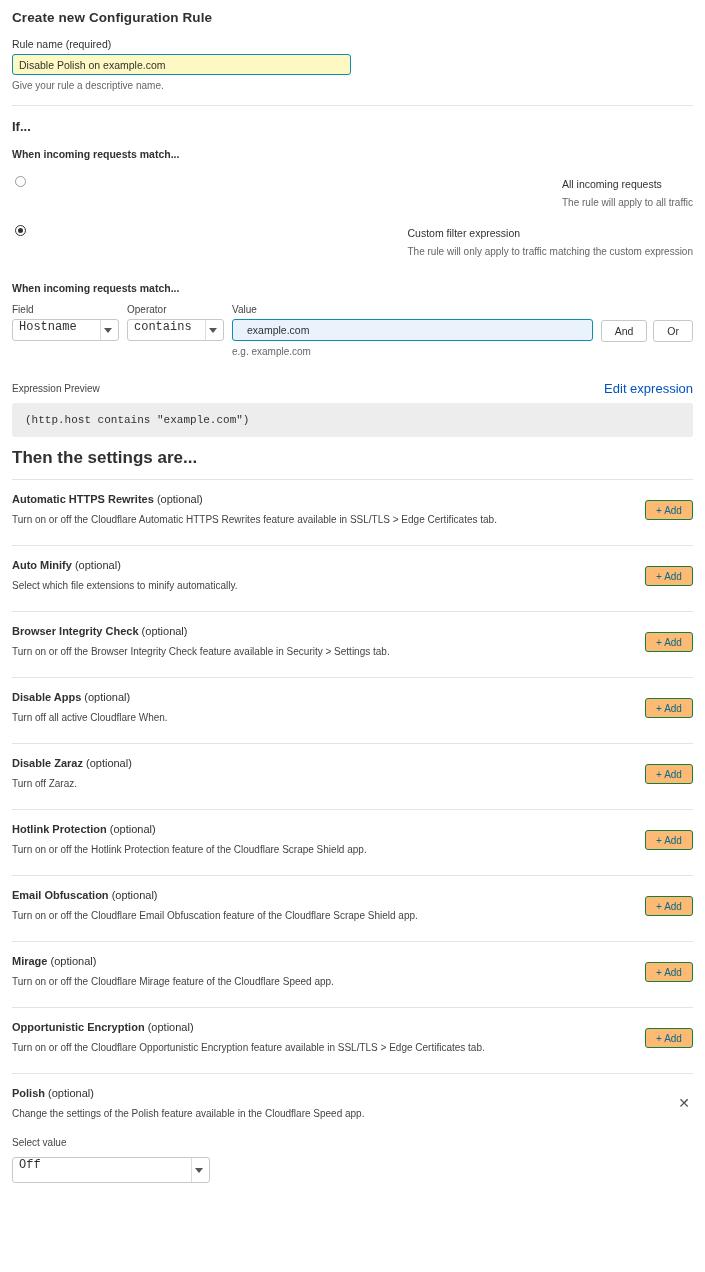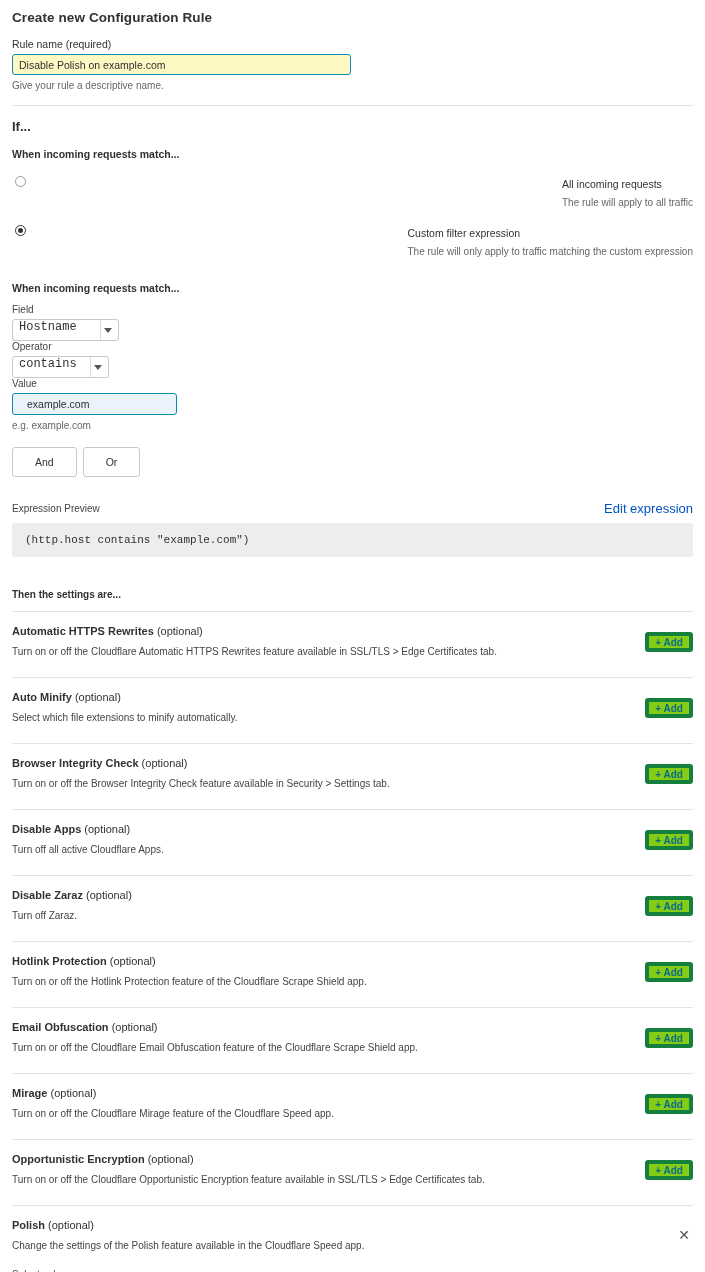--- a/index.html
+++ b/index.html
@@ -100,21 +100,20 @@
   .radio-text-sub {
     font-size: 10px;
     color: #666;
     margin-top: 4px;
     line-height: 13px;
   }
   .filter-row {
     display: flex;
     align-items: flex-start;
     margin-top: 10px;
-    flex-direction: column;
   }
   .col-label {
     font-size: 10px;
     color: #444;
     margin-bottom: 4px;
   }
   .select {
     position: relative;
     height: 22px;
     border: 1px solid #c8c8c8;
@@ -164,22 +163,22 @@
     font-size: 10px;
     color: #666;
     margin-top: 5px;
   }
   .btn-outline {
     border: 1px solid #c8c8c8;
     border-radius: 3px;
     background: #fff;
     font-size: 10.5px;
     color: #313131;
-    height: 30px;
-    padding: 0 22px;
+    height: 22px;
+    padding: 0 13px;
     font-family: "Liberation Sans", sans-serif;
     cursor: pointer;
   }
   .and-btn { margin-right: 6px; }
   .expr-header {
     display: flex;
     justify-content: space-between;
     align-items: center;
     margin-top: 24px;
   }
@@ -195,23 +194,23 @@
   .expr-box {
     margin-top: 7px;
     background: #ededed;
     border-radius: 3px;
     padding: 11px 13px;
     font-family: "Liberation Mono", monospace;
     font-size: 11px;
     color: #313131;
   }
   .then-heading {
-    font-size: 10px;
+    font-size: 17px;
     font-weight: bold;
-    margin-top: 32px;
+    margin-top: 11px;
     color: #313131;
   }
   .setting {
     border-top: 1px solid #e4e4e4;
     padding: 13px 0 13px 0;
     position: relative;
     min-height: 66px;
   }
   .setting:first-of-type { border-top: 1px solid #e4e4e4; }
   .setting-title {
@@ -228,29 +227,28 @@
     color: #444;
     margin-top: 8px;
     line-height: 14px;
   }
   .add-btn {
     position: absolute;
     right: 0;
     top: 20px;
     width: 48px;
     height: 20px;
-    border: 4px solid #15803d;
-    border-radius: 3px;
-    background: #84cc16;
+    border: 1px solid #15803d;
+    border-radius: 3px;
+    background: #fdba74;
     color: #0a6a88;
     font-size: 10px;
     font-family: "Liberation Sans", sans-serif;
     cursor: pointer;
     padding: 0;
-    font-weight: bold;
   }
   .close-x {
     position: absolute;
     right: 2px;
     top: 22px;
     width: 14px;
     height: 14px;
     cursor: pointer;
     color: #555;
     font-size: 14px;
@@ -352,21 +350,21 @@
   </div>
 
   <div class="setting">
     <div class="setting-title"><span>Browser Integrity Check</span> <span class="opt">(optional)</span></div>
     <div class="setting-desc">Turn on or off the Browser Integrity Check feature available in Security &gt; Settings tab.</div>
     <button class="add-btn">+ Add</button>
   </div>
 
   <div class="setting">
     <div class="setting-title"><span>Disable Apps</span> <span class="opt">(optional)</span></div>
-    <div class="setting-desc">Turn off all active Cloudflare Apps.</div>
+    <div class="setting-desc">Turn off all active Cloudflare When.</div>
     <button class="add-btn">+ Add</button>
   </div>
 
   <div class="setting">
     <div class="setting-title"><span>Disable Zaraz</span> <span class="opt">(optional)</span></div>
     <div class="setting-desc">Turn off Zaraz.</div>
     <button class="add-btn">+ Add</button>
   </div>
 
   <div class="setting">

